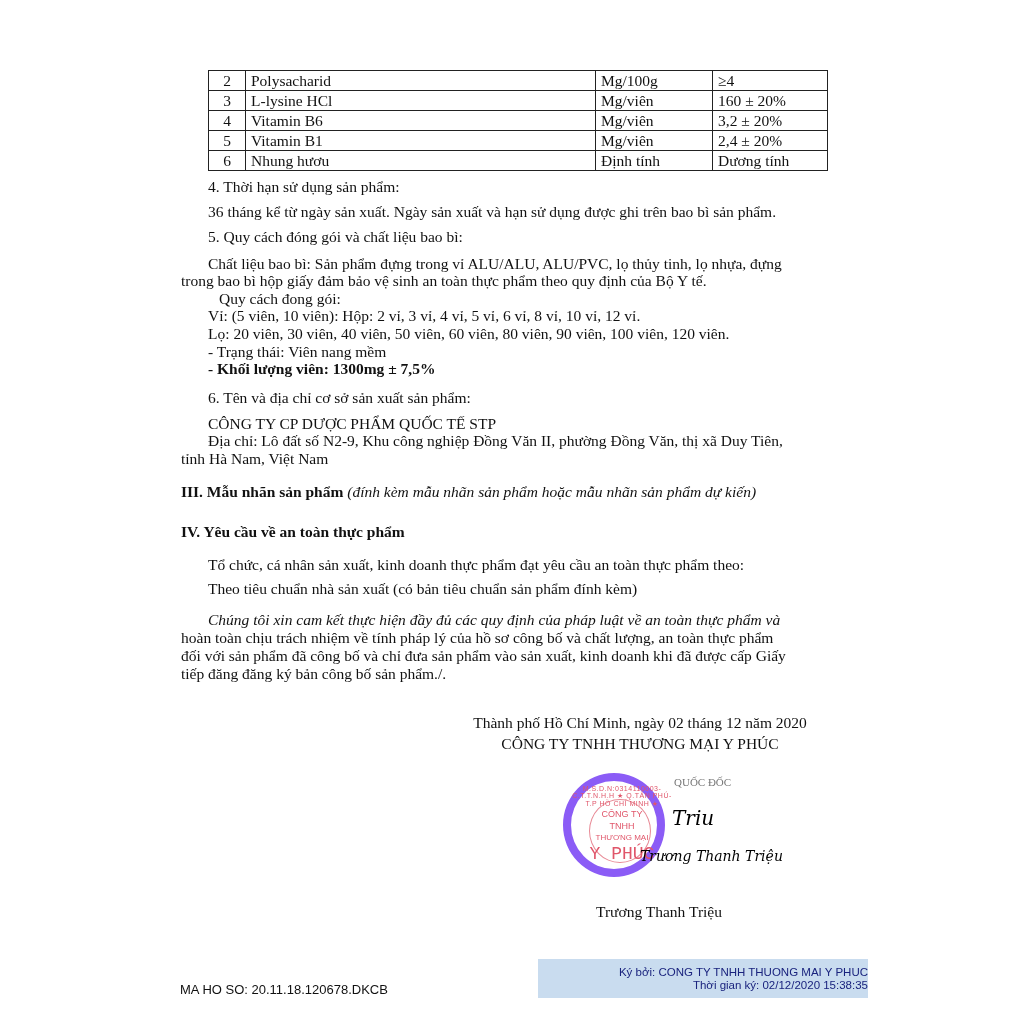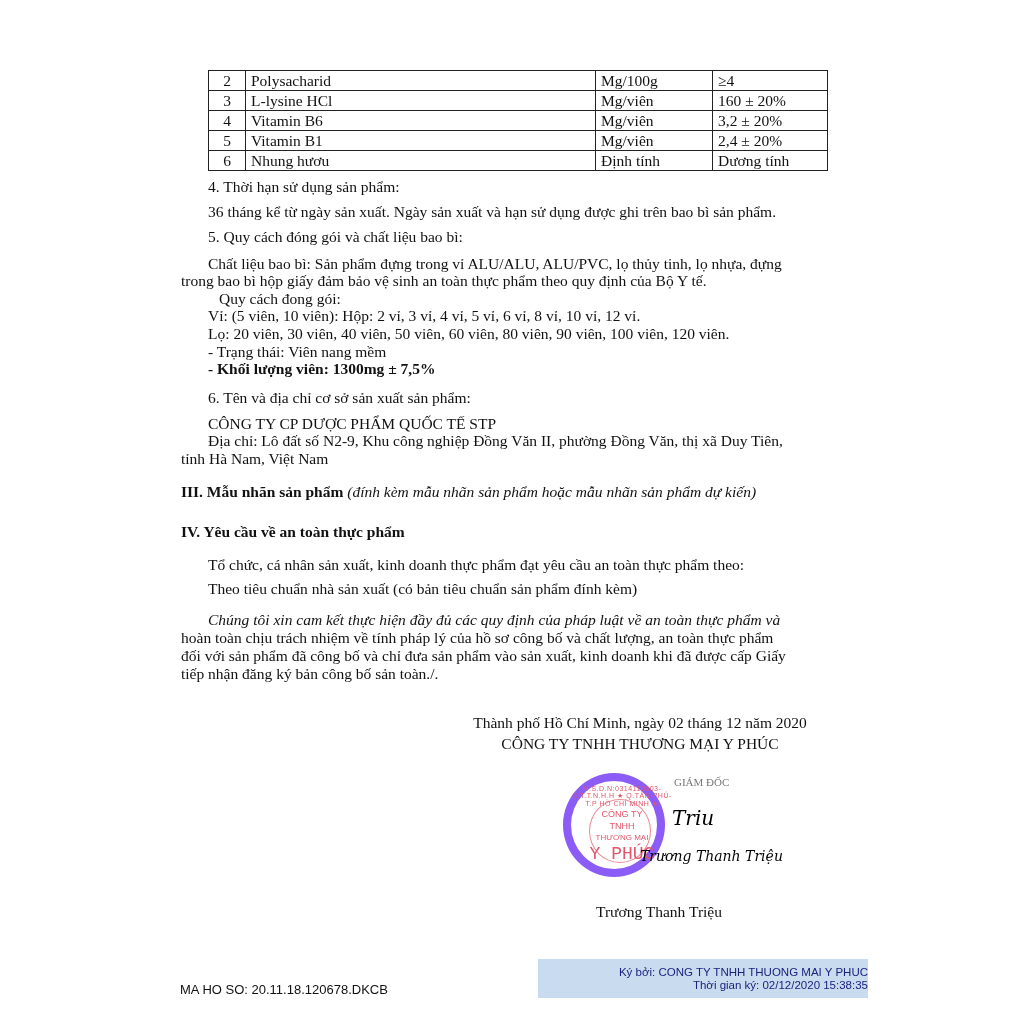--- a/index.html
+++ b/index.html
@@ -91,35 +91,35 @@
   <span class="bold">III. Mẫu nhãn sản phẩm</span>
   <span class="ital">(đính kèm mẫu nhãn sản phẩm hoặc mẫu nhãn sản phẩm dự kiến)</span>
 </div>
 
 <div class="abs t bold" style="left:181px; top:523px;">IV. Yêu cầu về an toàn thực phẩm</div>
 <div class="abs t" style="left:208px; top:556px;">Tổ chức, cá nhân sản xuất, kinh doanh thực phẩm đạt yêu cầu an toàn thực phẩm theo:</div>
 <div class="abs t" style="left:208px; top:580px;">Theo tiêu chuẩn nhà sản xuất (có bản tiêu chuẩn sản phẩm đính kèm)</div>
 <div class="abs t" style="left:208px; top:611px;font-style:italic;">Chúng tôi xin cam kết thực hiện đầy đủ các quy định của pháp luật về an toàn thực phẩm và</div>
 <div class="abs t" style="left:181px; top:629px;">hoàn toàn chịu trách nhiệm về tính pháp lý của hồ sơ công bố và chất lượng, an toàn thực phẩm</div>
 <div class="abs t" style="left:181px; top:647px;">đối với sản phẩm đã công bố và chỉ đưa sản phẩm vào sản xuất, kinh doanh khi đã được cấp Giấy</div>
-<div class="abs t" style="left:181px; top:665px;">tiếp nhận đăng ký bản công bố sản toàn./.</div>
+<div class="abs t" style="left:181px; top:665px;">tiếp đăng đăng ký bản công bố sản phẩm./.</div>
 
 <div class="abs t center" style="left:440px; top:714px; width:400px;">Thành phố Hồ Chí Minh, ngày 02 tháng 12 năm 2020</div>
 <div class="abs t center" style="left:440px; top:735px; width:400px;">CÔNG TY TNHH THƯƠNG MẠI Y PHÚC</div>
 
 <div class="stamp">
   <div class="stamp-inner"></div>
   <div class="stamp-text" style="top:4px; font-size:7px; letter-spacing:0.5px;">M.S.D.N:0314110003-C.T.T.N.H.H ★ Q.TÂN PHÚ-T.P HỒ CHÍ MINH ★</div>
   <div class="stamp-text" style="top:28px; font-size:9px;">CÔNG TY</div>
   <div class="stamp-text" style="top:40px; font-size:9px;">TNHH</div>
   <div class="stamp-text" style="top:52px; font-size:8px;">THƯƠNG MẠI</div>
   <div class="stamp-text" style="top:63px; font-size:18px; font-family:Liberation Mono, monospace;">Y PHÚC</div>
 </div>
 
-<div class="abs" style="left:674px; top:776px; font-size:11px; color:#777;">GIÁM ĐỐC</div>
+<div class="abs" style="left:674px; top:776px; font-size:11px; color:#777;">QUỐC ĐỐC</div>
 <div class="sig-scrawl" style="left:672px; top:806px; font-size:20px;">Triu</div>
 <div class="sig-scrawl" style="left:640px; top:848px; font-size:14px;">Trương Thanh Triệu</div>
 
 <div class="abs t" style="left:596px; top:903px;">Trương Thanh Triệu</div>
 
 <div class="sigbox">
   <div style="margin-top:7px;">Ký bởi: CONG TY TNHH THUONG MAI Y PHUC</div>
   <div>Thời gian ký: 02/12/2020 15:38:35</div>
 </div>
 

